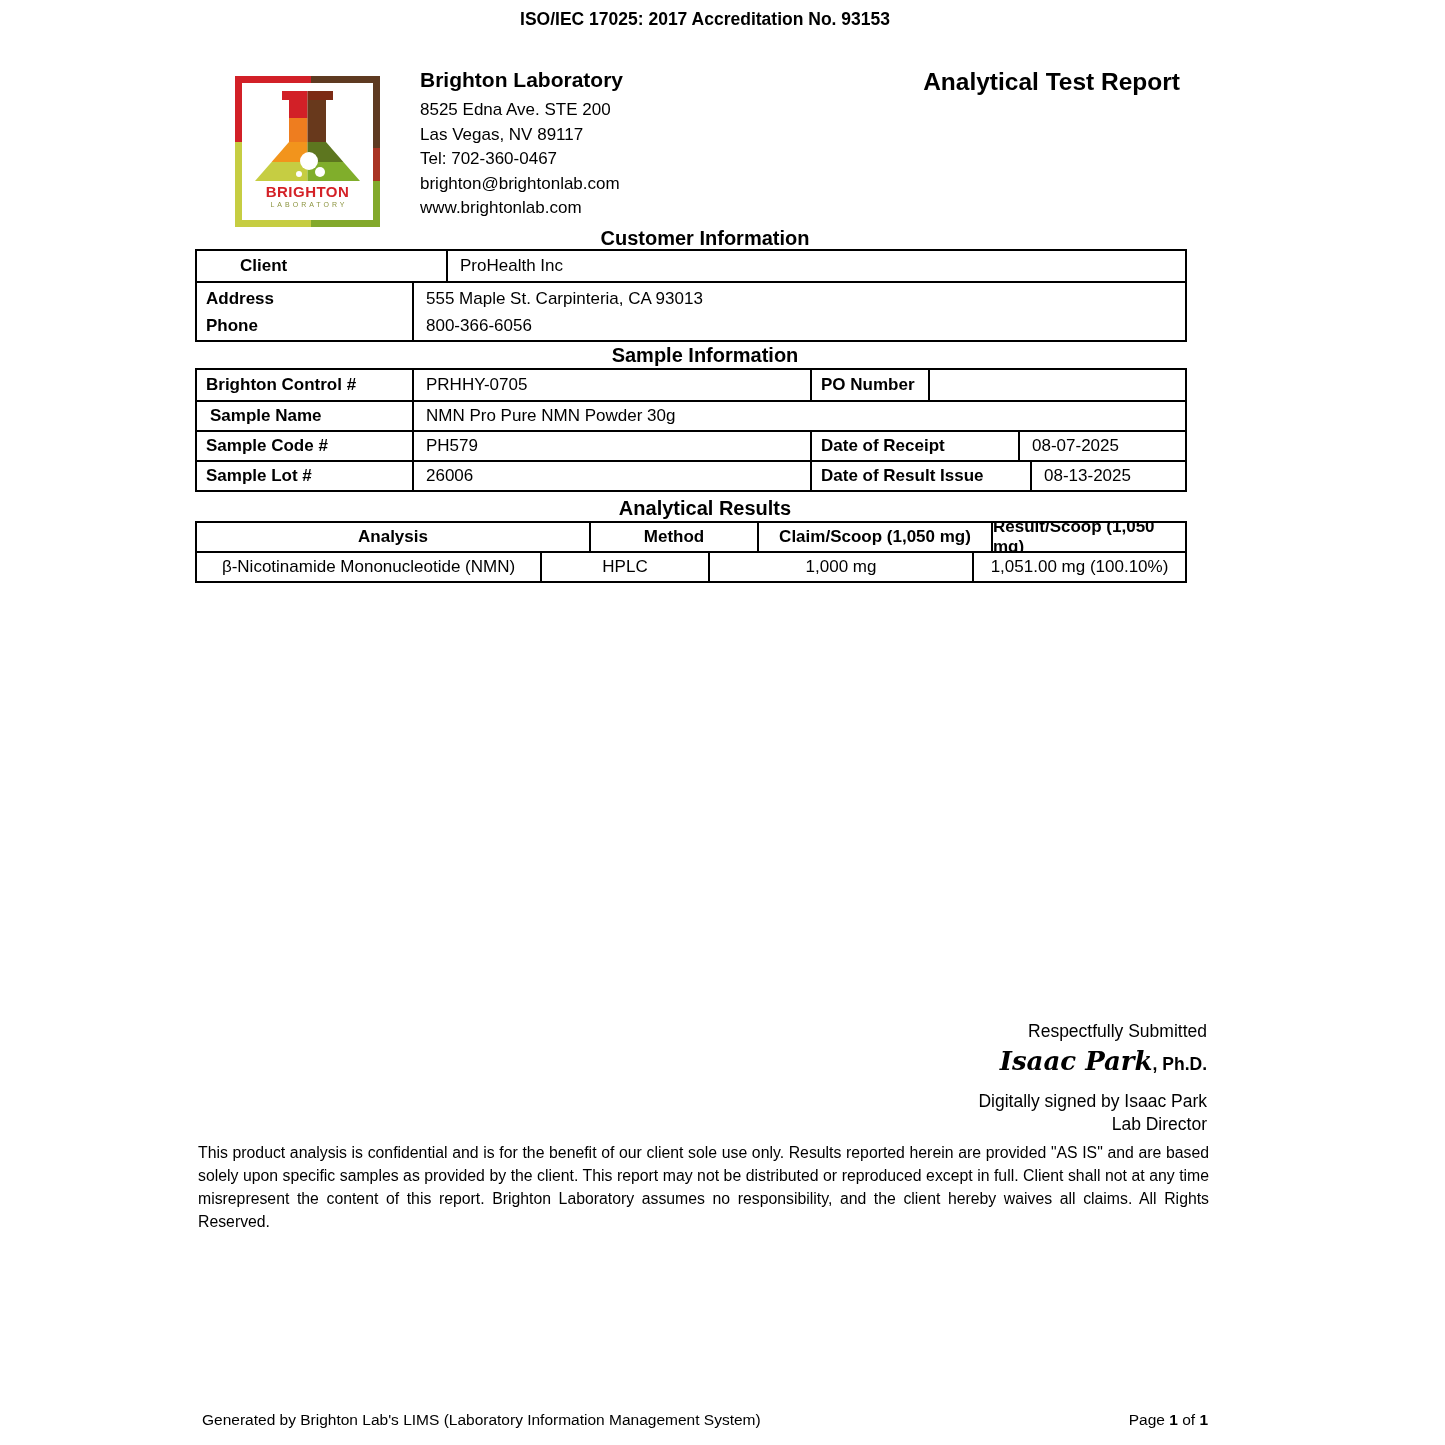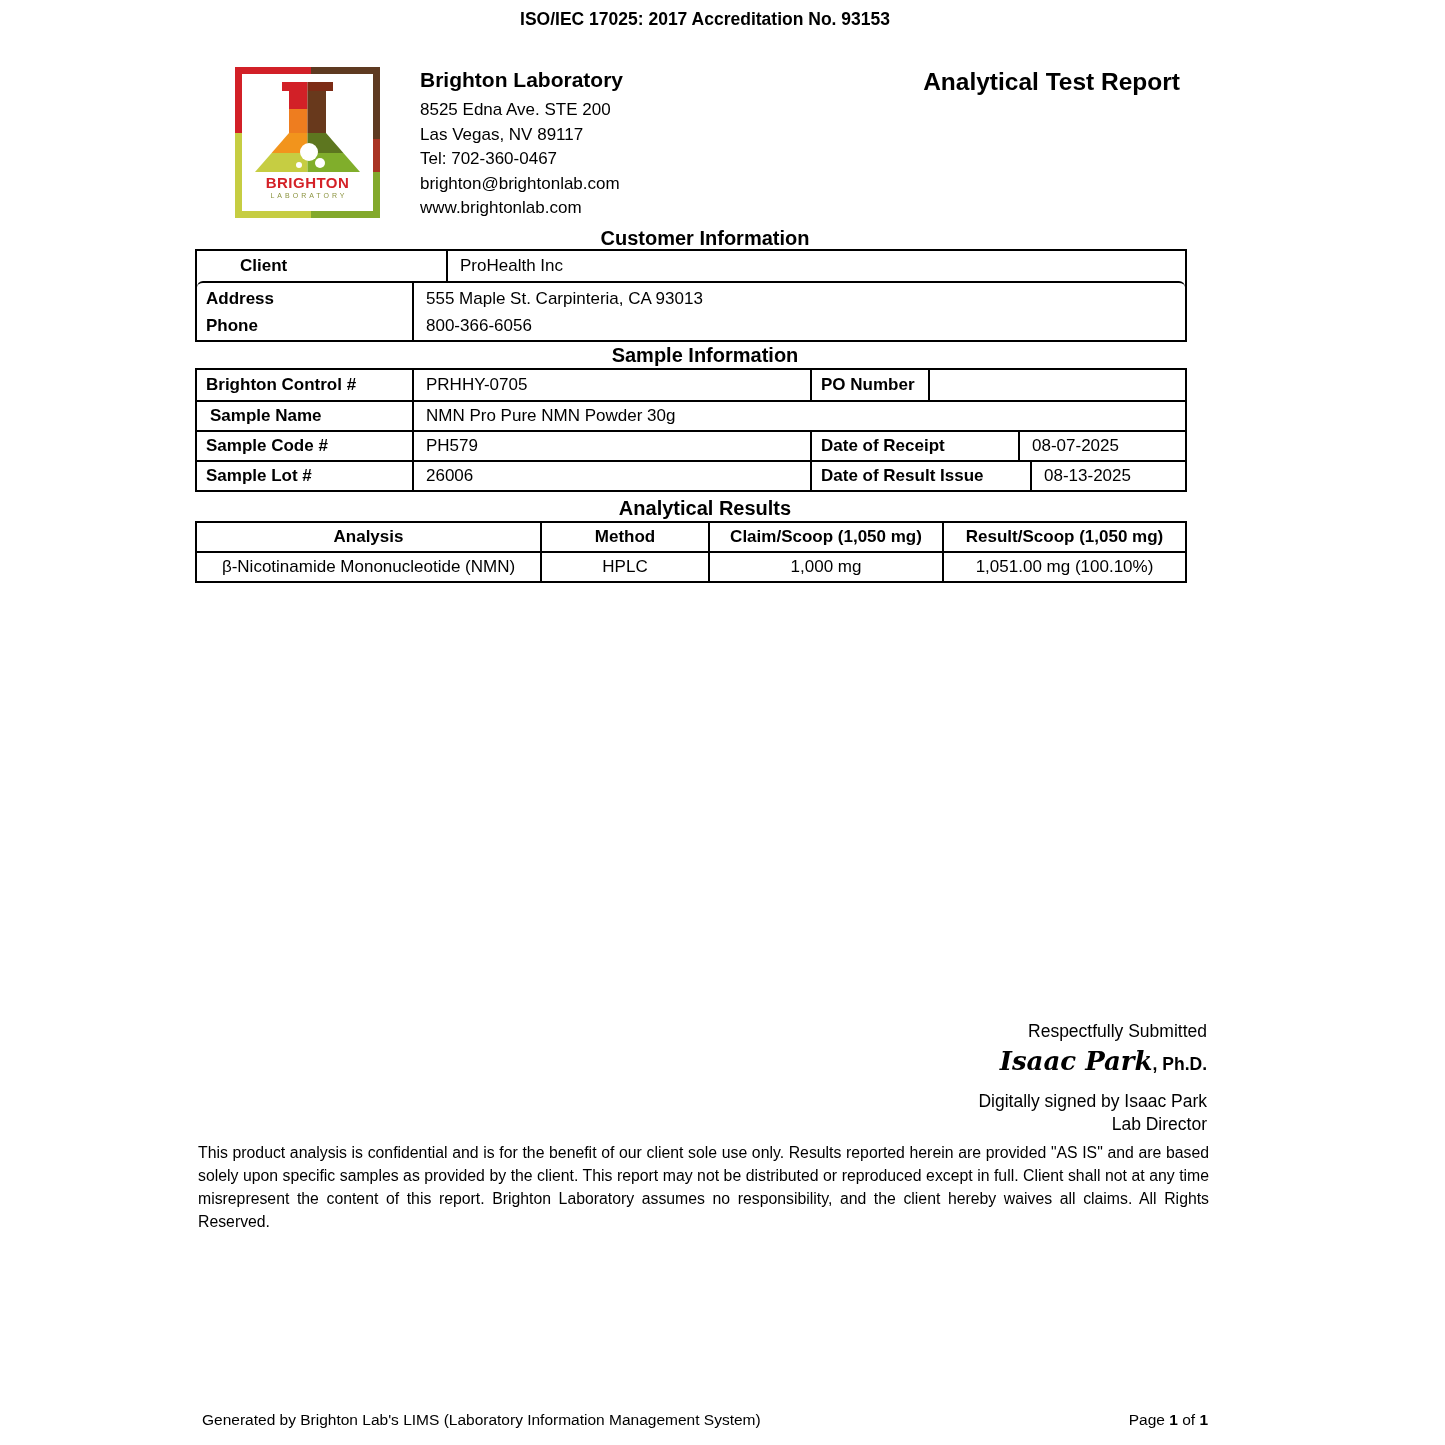--- a/index.html
+++ b/index.html
@@ -3,21 +3,21 @@
 <meta charset="utf-8">
 <style>
   * { margin:0; padding:0; box-sizing:border-box; }
   html,body { background:#fff; }
   body { font-family:"Liberation Sans", sans-serif; color:#000; }
   .page { position:relative; width:1445px; height:1445px; background:#fff; overflow:hidden; }
 
   .accreditation { position:absolute; left:195px; top:9px; width:1020px; text-align:center;
                    font-size:17.5px; font-weight:bold; }
 
-  .logo-box { position:absolute; left:235px; top:67px; width:145px; height:183px;text-decoration:underline; }
+  .logo-box { position:absolute; left:235px; top:76px; width:145px; height:183px;text-decoration:underline; }
 
   .lab-info { position:absolute; left:420px; top:68px; }
   .lab-name { font-size:21px; font-weight:bold; margin-bottom:6px; }
   .lab-line { font-size:17px; line-height:24.6px; }
 
   .report-title { position:absolute; right:265px; top:68px; font-size:24.5px; font-weight:bold; }
 
   .section-heading { position:absolute; left:195px; width:1020px; text-align:center;
                      font-size:20px; font-weight:bold; }
 
@@ -100,21 +100,21 @@
   </div>
 
   <div class="report-title">Analytical Test Report</div>
 
   <div class="section-heading" style="top:227px;">Customer Information</div>
   <div class="tbl" style="top:249px;">
     <div class="trow" style="height:30px;padding-left:34px;">
       <div class="cell lbl" style="width:215px;">Client</div>
       <div class="cell grow">ProHealth Inc</div>
     </div>
-    <div class="trow" style="height:59px;border-radius:6px;">
+    <div class="trow" style="height:59px;">
       <div class="cell lbl multi" style="width:215px;">
         <div>Address</div>
         <div>Phone</div>
       </div>
       <div class="cell grow multi">
         <div>555 Maple St. Carpinteria, CA 93013</div>
         <div>800-366-6056</div>
       </div>
     </div>
   </div>
@@ -141,29 +141,29 @@
       <div class="cell lbl" style="width:215px;">Sample Lot #</div>
       <div class="cell" style="width:398px;">26006</div>
       <div class="cell lbl" style="width:220px;">Date of Result Issue</div>
       <div class="cell grow">08-13-2025</div>
     </div>
   </div>
 
   <div class="section-heading" style="top:497px;">Analytical Results</div>
   <div class="tbl" style="top:521px;">
     <div class="trow hrow" style="height:28px;">
-      <div class="cell ctr" style="width:343px;">Analysis</div>
+      <div class="cell ctr" style="width:392px;">Analysis</div>
       <div class="cell ctr" style="width:168px;">Method</div>
       <div class="cell ctr" style="width:234px;">Claim/Scoop (1,050 mg)</div>
       <div class="cell ctr grow">Result/Scoop (1,050 mg)</div>
     </div>
     <div class="trow" style="height:30px;">
       <div class="cell ctr" style="width:343px;">β-Nicotinamide Mononucleotide (NMN)</div>
       <div class="cell ctr" style="width:168px;">HPLC</div>
-      <div class="cell ctr" style="width:234px;">1,000 mg</div>
+      <div class="cell ctr" style="width:264px;">1,000 mg</div>
       <div class="cell ctr grow">1,051.00 mg (100.10%)</div>
     </div>
   </div>
 
   <div class="sig-block">
     <div class="sig-line1">Respectfully Submitted</div>
     <div class="sig-name-line">
       <span class="script-name">Isaac Park</span><span class="sig-suffix">, Ph.D.</span>
     </div>
     <div class="sig-digital">Digitally signed by Isaac Park</div>

